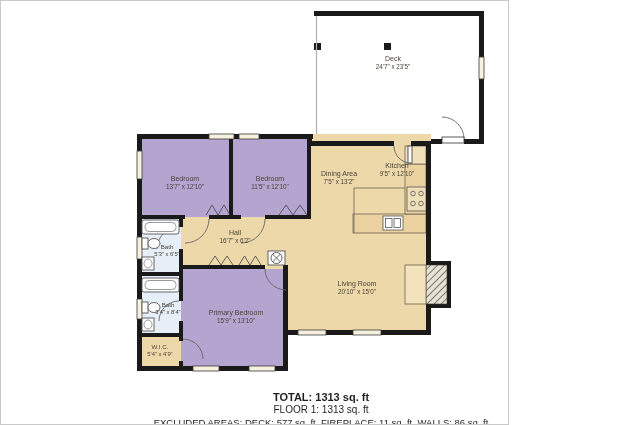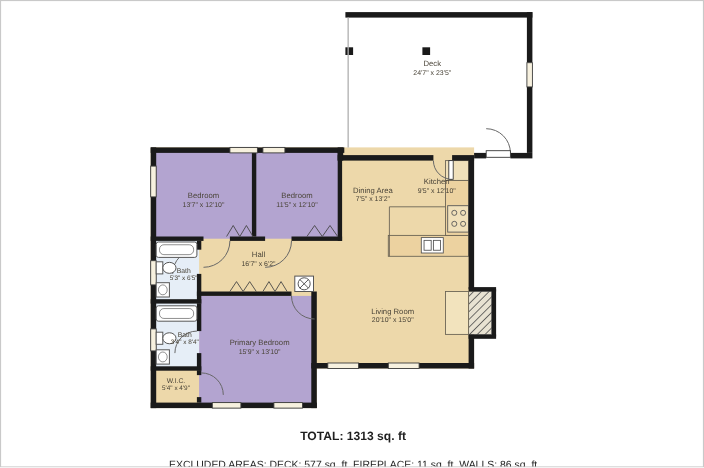--- a/index.html
+++ b/index.html
@@ -1,18 +1,18 @@
 <!DOCTYPE html>
 <html><head>
 <meta charset="utf-8">
 <style>
   html,body{margin:0;padding:0;background:#ffffff;}
   .canvas{
     position:relative;
-    width:640px;height:425px;
+    width:509px;height:425px;
     background:#ffffff;
     border:1px solid #c9c9c9;
     box-sizing:border-box;
     overflow:hidden;
     font-family:"Liberation Sans","DejaVu Sans",sans-serif;
   }
   svg.plan{position:absolute;left:0;top:0;}
   .room-label{
     position:absolute;
     transform:translate(-50%,-50%);
@@ -223,15 +223,16 @@
   <div class="room-label" style="left:235px;top:316px">
     <div class="rname">Primary Bedroom</div>
     <div class="rdims">15'9" x 13'10"</div>
   </div>
   <div class="room-label sm" style="left:159px;top:350px">
     <div class="rname">W.I.C.</div>
     <div class="rdims">5'4" x 4'9"</div>
   </div>
 
   <div class="footer total">TOTAL: 1313 sq. ft</div>
+  <div class="footer floor">FLOOR 1: 1313 sq. ft</div>
   <div class="footer excluded">EXCLUDED AREAS: DECK: 577 sq. ft, FIREPLACE: 11 sq. ft, WALLS: 86 sq. ft</div>
 
 </div>
 
 </body></html>

